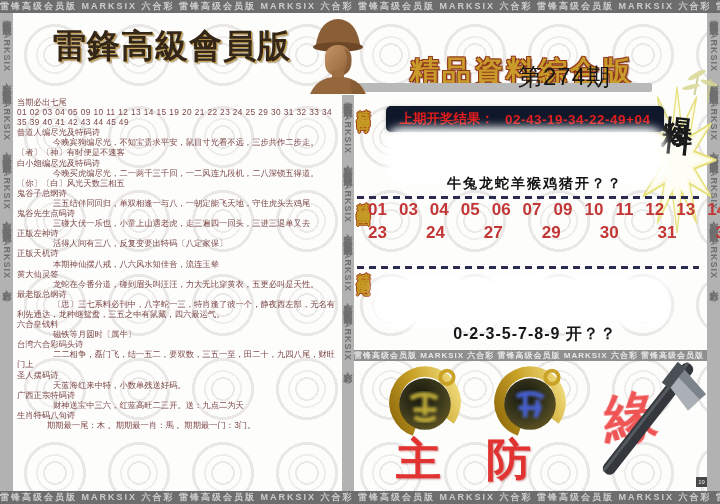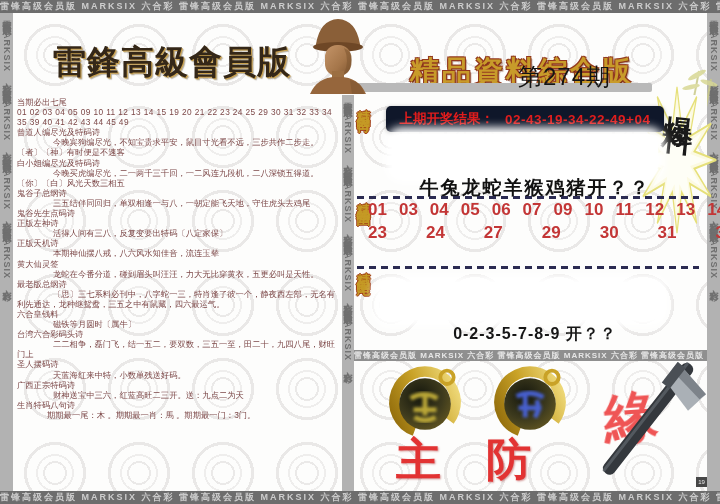--- a/index.html
+++ b/index.html
@@ -12,41 +12,41 @@
         rgba(125,115,115,0) 12px 17px, rgba(125,115,115,.11) 17px 19px,
         rgba(125,115,115,0) 19px 28px, rgba(125,115,115,.15) 28px 31px, rgba(125,115,115,0) 31px);
     background-size:84px 84px;
   }
   .band { position:absolute; background:#6d6d6d; color:#cdcdcd; font-size:9px; font-weight:bold;
           letter-spacing:2px; white-space:nowrap; overflow:hidden; line-height:13px; }
   .band.vert { writing-mode:vertical-rl; background:#b2b2b2; color:#6f6f6f; letter-spacing:1px;
                line-height:13px; text-align:left; }
   .header { position:absolute; left:13px; top:13px; width:694px; height:82px; }
   .title-left { position:absolute; left:53px; top:24px; font-size:33px; font-weight:bold; letter-spacing:1px;
-    color:#342718; text-shadow:1px 1px 0 #caa24f, 2px 2px 1px rgba(60,40,0,.35); white-space:nowrap;margin-top:16px; }
+    color:#342718; text-shadow:1px 1px 0 #caa24f, 2px 2px 1px rgba(60,40,0,.35); white-space:nowrap; }
   .title-right { position:absolute; left:410px; top:52px; font-size:29px; font-weight:bold; letter-spacing:3px;
     color:#c89b2a; text-shadow:-1px -1px 0 #93391f, 1px -1px 0 #93391f, -1px 1px 0 #93391f, 1px 1px 0 #7a2d12, 2px 2px 1px rgba(100,30,0,.4); white-space:nowrap; }
   .issue { position:absolute; left:518px; top:61px; font-size:24px; color:#141414; letter-spacing:1px; }
   .graybar { position:absolute; left:352px; top:83px; width:300px; height:9px; background:#b9b9b9; border-radius:2px; }
   .content { position:absolute; left:13px; top:95px; width:694px; height:396px; }
   .leftcol { position:absolute; left:17px; top:97px; width:322px; height:391px; overflow:hidden;
     font-size:8.3px; line-height:10.1px; color:#7c4747; }
   .ln.p { text-indent:36px; }
   .ln.f { text-indent:30px; }
   .ln.n { letter-spacing:.4px; }
   .middiv { left:342px; top:95px; width:12px; height:396px; }
   .vlabel { position:absolute; left:355px; width:18px; writing-mode:vertical-rl; font-size:14px; font-weight:bold;
     letter-spacing:3px; color:#c59a25;
     text-shadow:-1px 0 0 #a03c16, 1px 0 0 #a03c16, 0 -1px 0 #a03c16, 0 1px 0 #a03c16; }
   .resultbox { position:absolute; left:386px; top:106px; width:278px; height:26px; background:#0f172a;
     border-radius:5px; box-shadow:0 1px 4px rgba(0,0,0,.28); display:flex; align-items:center;
     justify-content:center; color:#e01c1c; font-weight:bold; font-size:13.5px; z-index:2; }
   .resultbox .val { margin-left:11px; letter-spacing:.5px; }
   .blurbox { position:absolute; background:#fff; border-radius:10px; box-shadow:0 0 9px 7px rgba(255,255,255,.97); z-index:2; }
-  .zodiac { position:absolute; left:384px; top:175px; width:302px; text-align:center; font-size:19px;
+  .zodiac { position:absolute; left:384px; top:175px; width:302px; text-align:center; font-size:14px;
     font-weight:bold; letter-spacing:2px; color:#121212; z-index:3; }
   .dash { position:absolute; left:357px; width:342px; height:3px; z-index:3;
     background-image:repeating-linear-gradient(90deg,#2b2b52 0 7px,transparent 7px 12px); }
   .numrow { position:absolute; left:368px; width:332px; display:flex; justify-content:space-between;
     font-size:17px; font-weight:bold; color:#c33636; z-index:3; }
   .tail { position:absolute; left:384px; top:324px; width:302px; text-align:center; font-size:16px;
     letter-spacing:1px; font-weight:bold; color:#161616; z-index:3; }
   .repeatband { left:354px; top:350px; width:353px; height:11px; background:#8f8f8f; color:#e6e6e6;
     font-size:8px; line-height:11px; letter-spacing:1px; font-weight:bold; }
   .medallion { position:absolute; width:86px; height:86px; z-index:2; }
@@ -116,20 +116,21 @@
       <div class="ln n">35 39 40 41 42 43 44 45 49</div>
       <div class="ln h">曾道人编尽光及特码诗</div>
       <div class="ln p">今晚宾狗编尽光，不知宝贵求平安，鼠目寸光看不远，三步共作二步走。</div>
       <div class="ln h">〔者〕〔神〕有时便是不速客</div>
       <div class="ln h">白小姐编尽光及特码诗</div>
       <div class="ln p">今晚买虎编尽光，二一两千三千回，一二风连九段机，二八深锁五得道。</div>
       <div class="ln h">〔你〕〔白〕风光天数三相五</div>
       <div class="ln h">鬼谷子总纲诗</div>
       <div class="ln p">三五结伴同回归，单双相逢一与八，一朝定能飞天地，守住虎头去鸡尾</div>
       <div class="ln h">鬼谷先生点码诗</div>
+      <div class="ln p">三碰大伏一乐也，小童上山遇老虎，走三遍四一回头，三进三退单又去</div>
       <div class="ln h">正版左神诗</div>
       <div class="ln p">活得人间有三八，反复变要出特码〔八定家保〕</div>
       <div class="ln h">正版天机诗</div>
       <div class="ln p">本期神仙摆八戒，八六风水知佳音，流连玉辇</div>
       <div class="ln h">黄大仙灵签</div>
       <div class="ln p">龙蛇在今番分道，碰到眉头叫汪汪，力大无比穿黄衣，五更必叫是天性。</div>
       <div class="ln h">最老版总纲诗</div>
       <div class="ln p">〔思〕三七系料必刊中，八字蛇一三，特肖逢了彼一个，静夜西左部，无名有利先通达，龙种继鸳鸯，三五之中有鼠藏，四六最运气。</div>
       <div class="ln h">六合皇钱料</div>
       <div class="ln p">磁铁等月圆时〔属牛〕</div>

